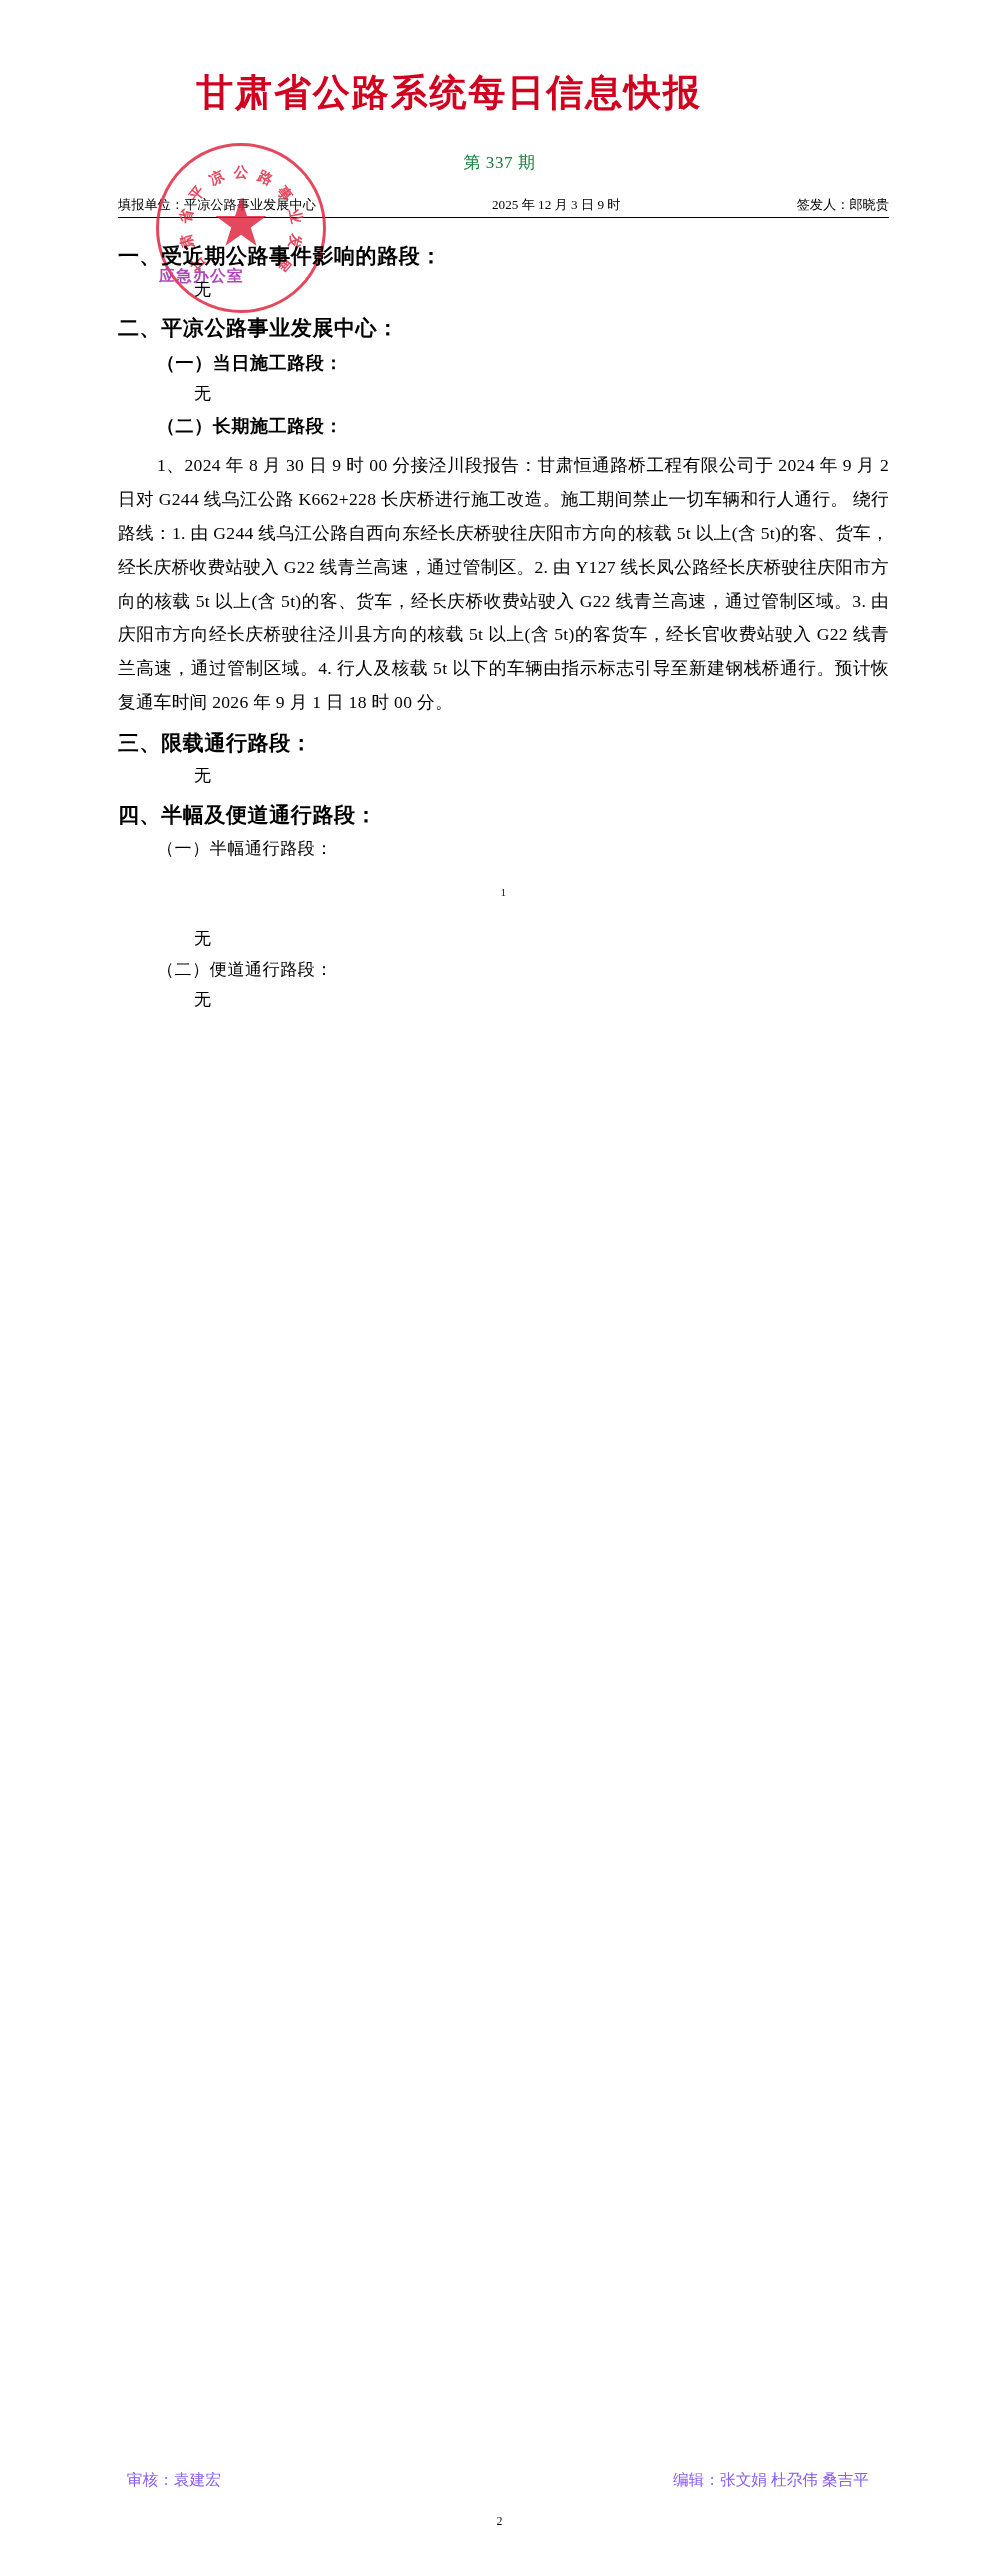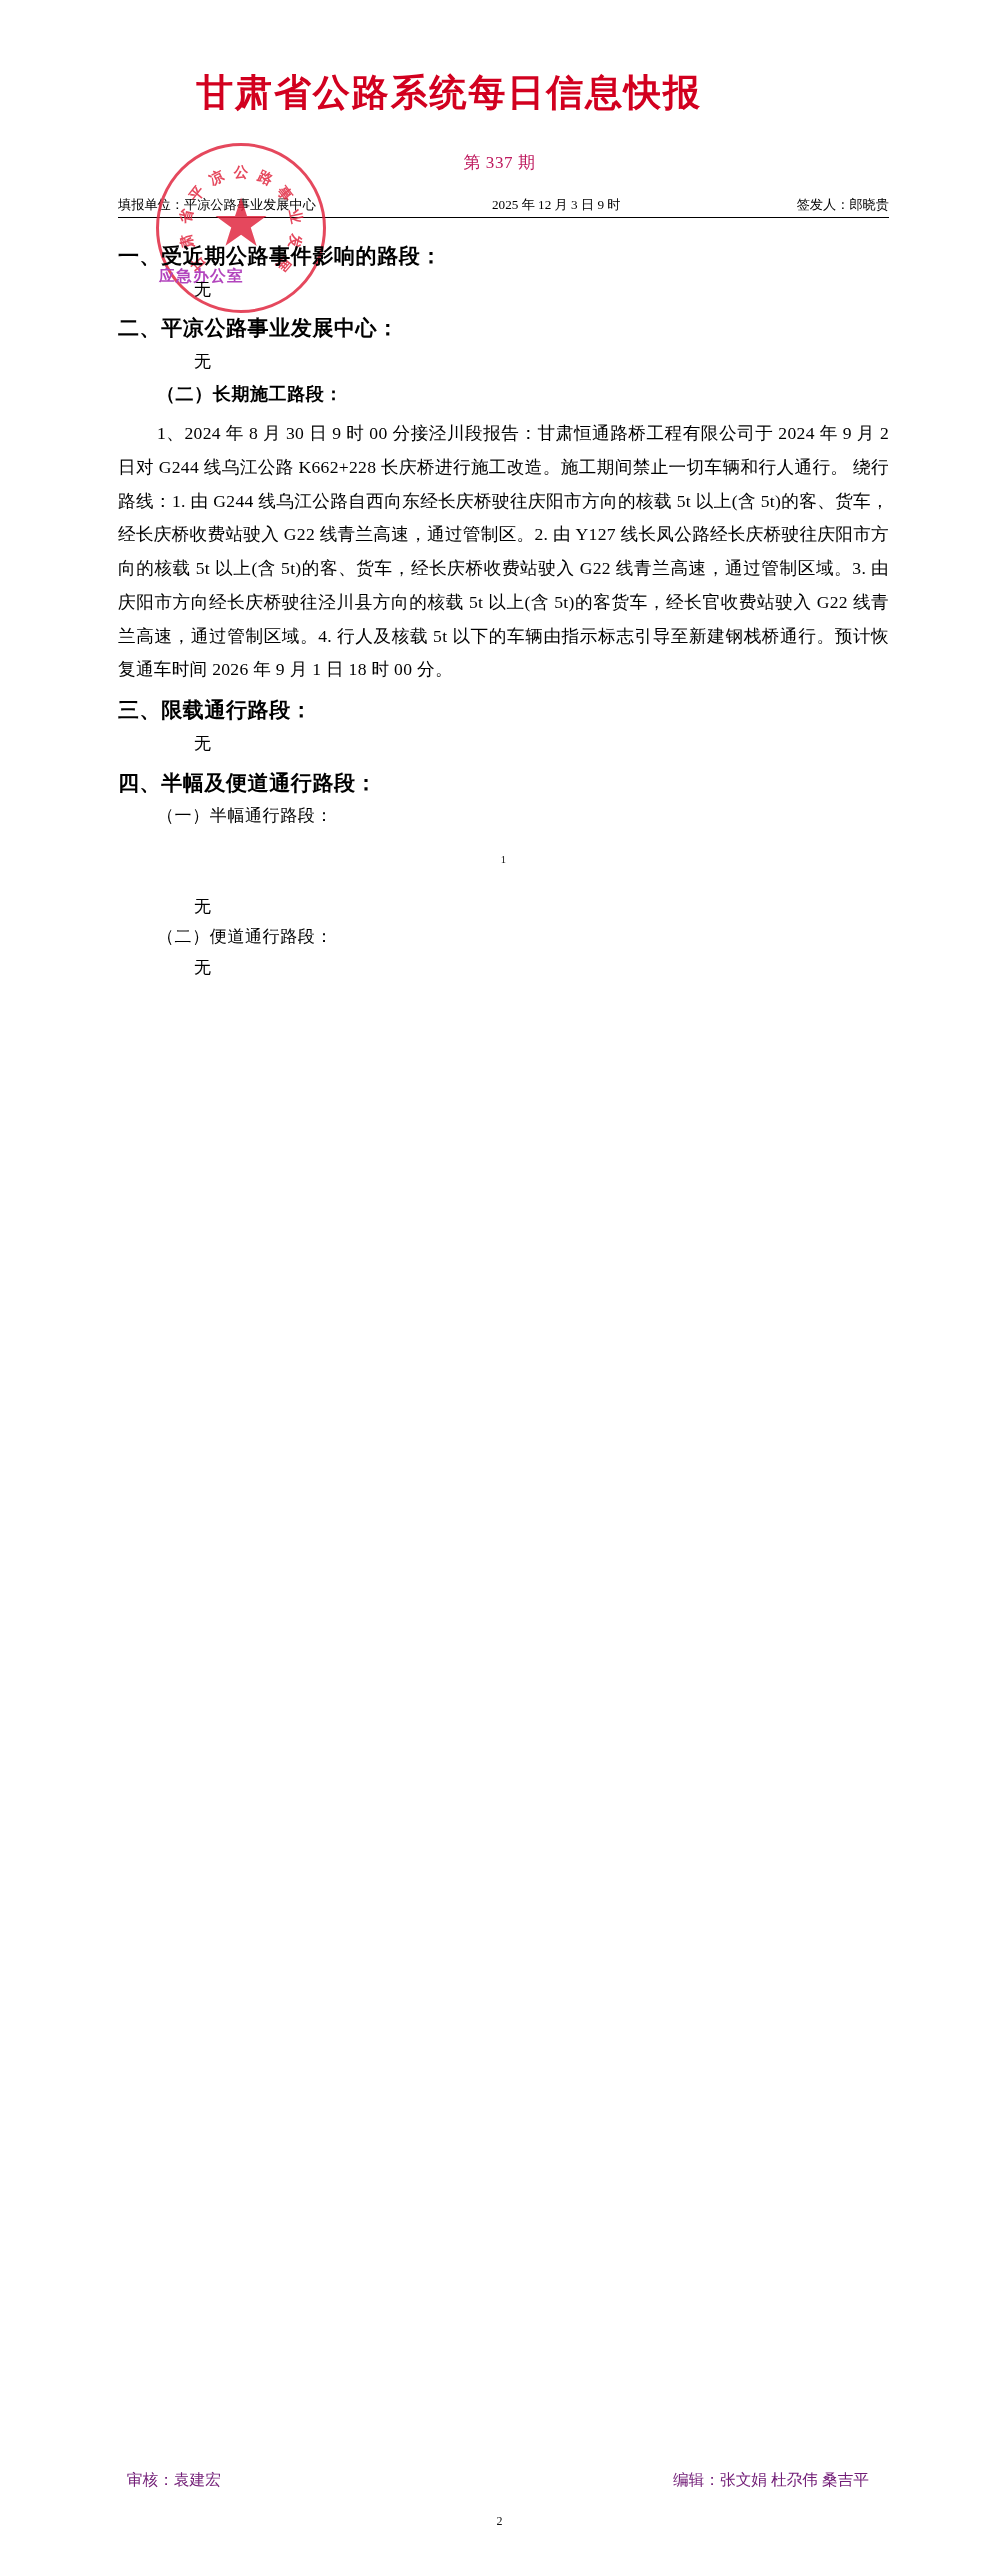--- a/index.html
+++ b/index.html
@@ -40,21 +40,21 @@
     letter-spacing: 1.9px;
     white-space: nowrap;
   }
   .issue-line {
     position: absolute;
     left: 0;
     top: 151px;
     width: 999px;
     text-align: center;
     font-size: 17px;
-    color: #be185d;
+    color: #15803d;
     letter-spacing: 0.6px;
   }
   .meta-row {
     position: absolute;
     left: 118px;
     top: 196px;
     width: 771px;
     font-size: 13.2px;
     color: #000;
     display: flex;
@@ -166,21 +166,21 @@
     font-size: 10.7px;
     color: #111;
   }
   
   .footer {
     position: absolute;
     left: 118px;
     top: 2470px;
     width: 771px;
     font-size: 15.7px;
-    color: #701a75;
+    color: #8b5cf6;
     display: flex;
     justify-content: space-between;
     gap: 8px;
   }
   .footer .left { margin-left: 8.8px; white-space: nowrap;}
   .footer .right { margin-right: 20px; white-space: nowrap; }
   .page-no {
     position: absolute;
     left: 0;
     top: 2514px;
@@ -225,20 +225,21 @@
       <div class="star">★</div>
       <div class="bottom-text">应急办公室</div>
     </div>
 
     <div class="content">
 
       <div class="h-item">一、受近期公路事件影响的路段：</div>
       <div class="none">无</div>
 
       <div class="h-item">二、平凉公路事业发展中心：</div>
+      <div class="sub-item">（一）当日施工路段：</div>
       <div class="none">无</div>
       <div class="sub-item">（二）长期施工路段：</div>
       <div class="para">1、2024 年 8 月 30 日 9 时 00 分接泾川段报告：甘肃恒通路桥工程有限公司于 2024 年 9 月 2 日对 G244 线乌江公路 K662+228 长庆桥进行施工改造。施工期间禁止一切车辆和行人通行。 绕行路线：1. 由 G244 线乌江公路自西向东经长庆桥驶往庆阳市方向的核载 5t 以上(含 5t)的客、货车，经长庆桥收费站驶入 G22 线青兰高速，通过管制区。2. 由 Y127 线长凤公路经长庆桥驶往庆阳市方向的核载 5t 以上(含 5t)的客、货车，经长庆桥收费站驶入 G22 线青兰高速，通过管制区域。3. 由庆阳市方向经长庆桥驶往泾川县方向的核载 5t 以上(含 5t)的客货车，经长官收费站驶入 G22 线青兰高速，通过管制区域。4. 行人及核载 5t 以下的车辆由指示标志引导至新建钢栈桥通行。预计恢复通车时间 2026 年 9 月 1 日 18 时 00 分。</div>
 
       <div class="h-item">三、限载通行路段：</div>
       <div class="none">无</div>
 
       <div class="h-item">四、半幅及便道通行路段：</div>
       <div class="sub-item-light">（一）半幅通行路段：</div>
       <div style="position:relative;height:60px;">

